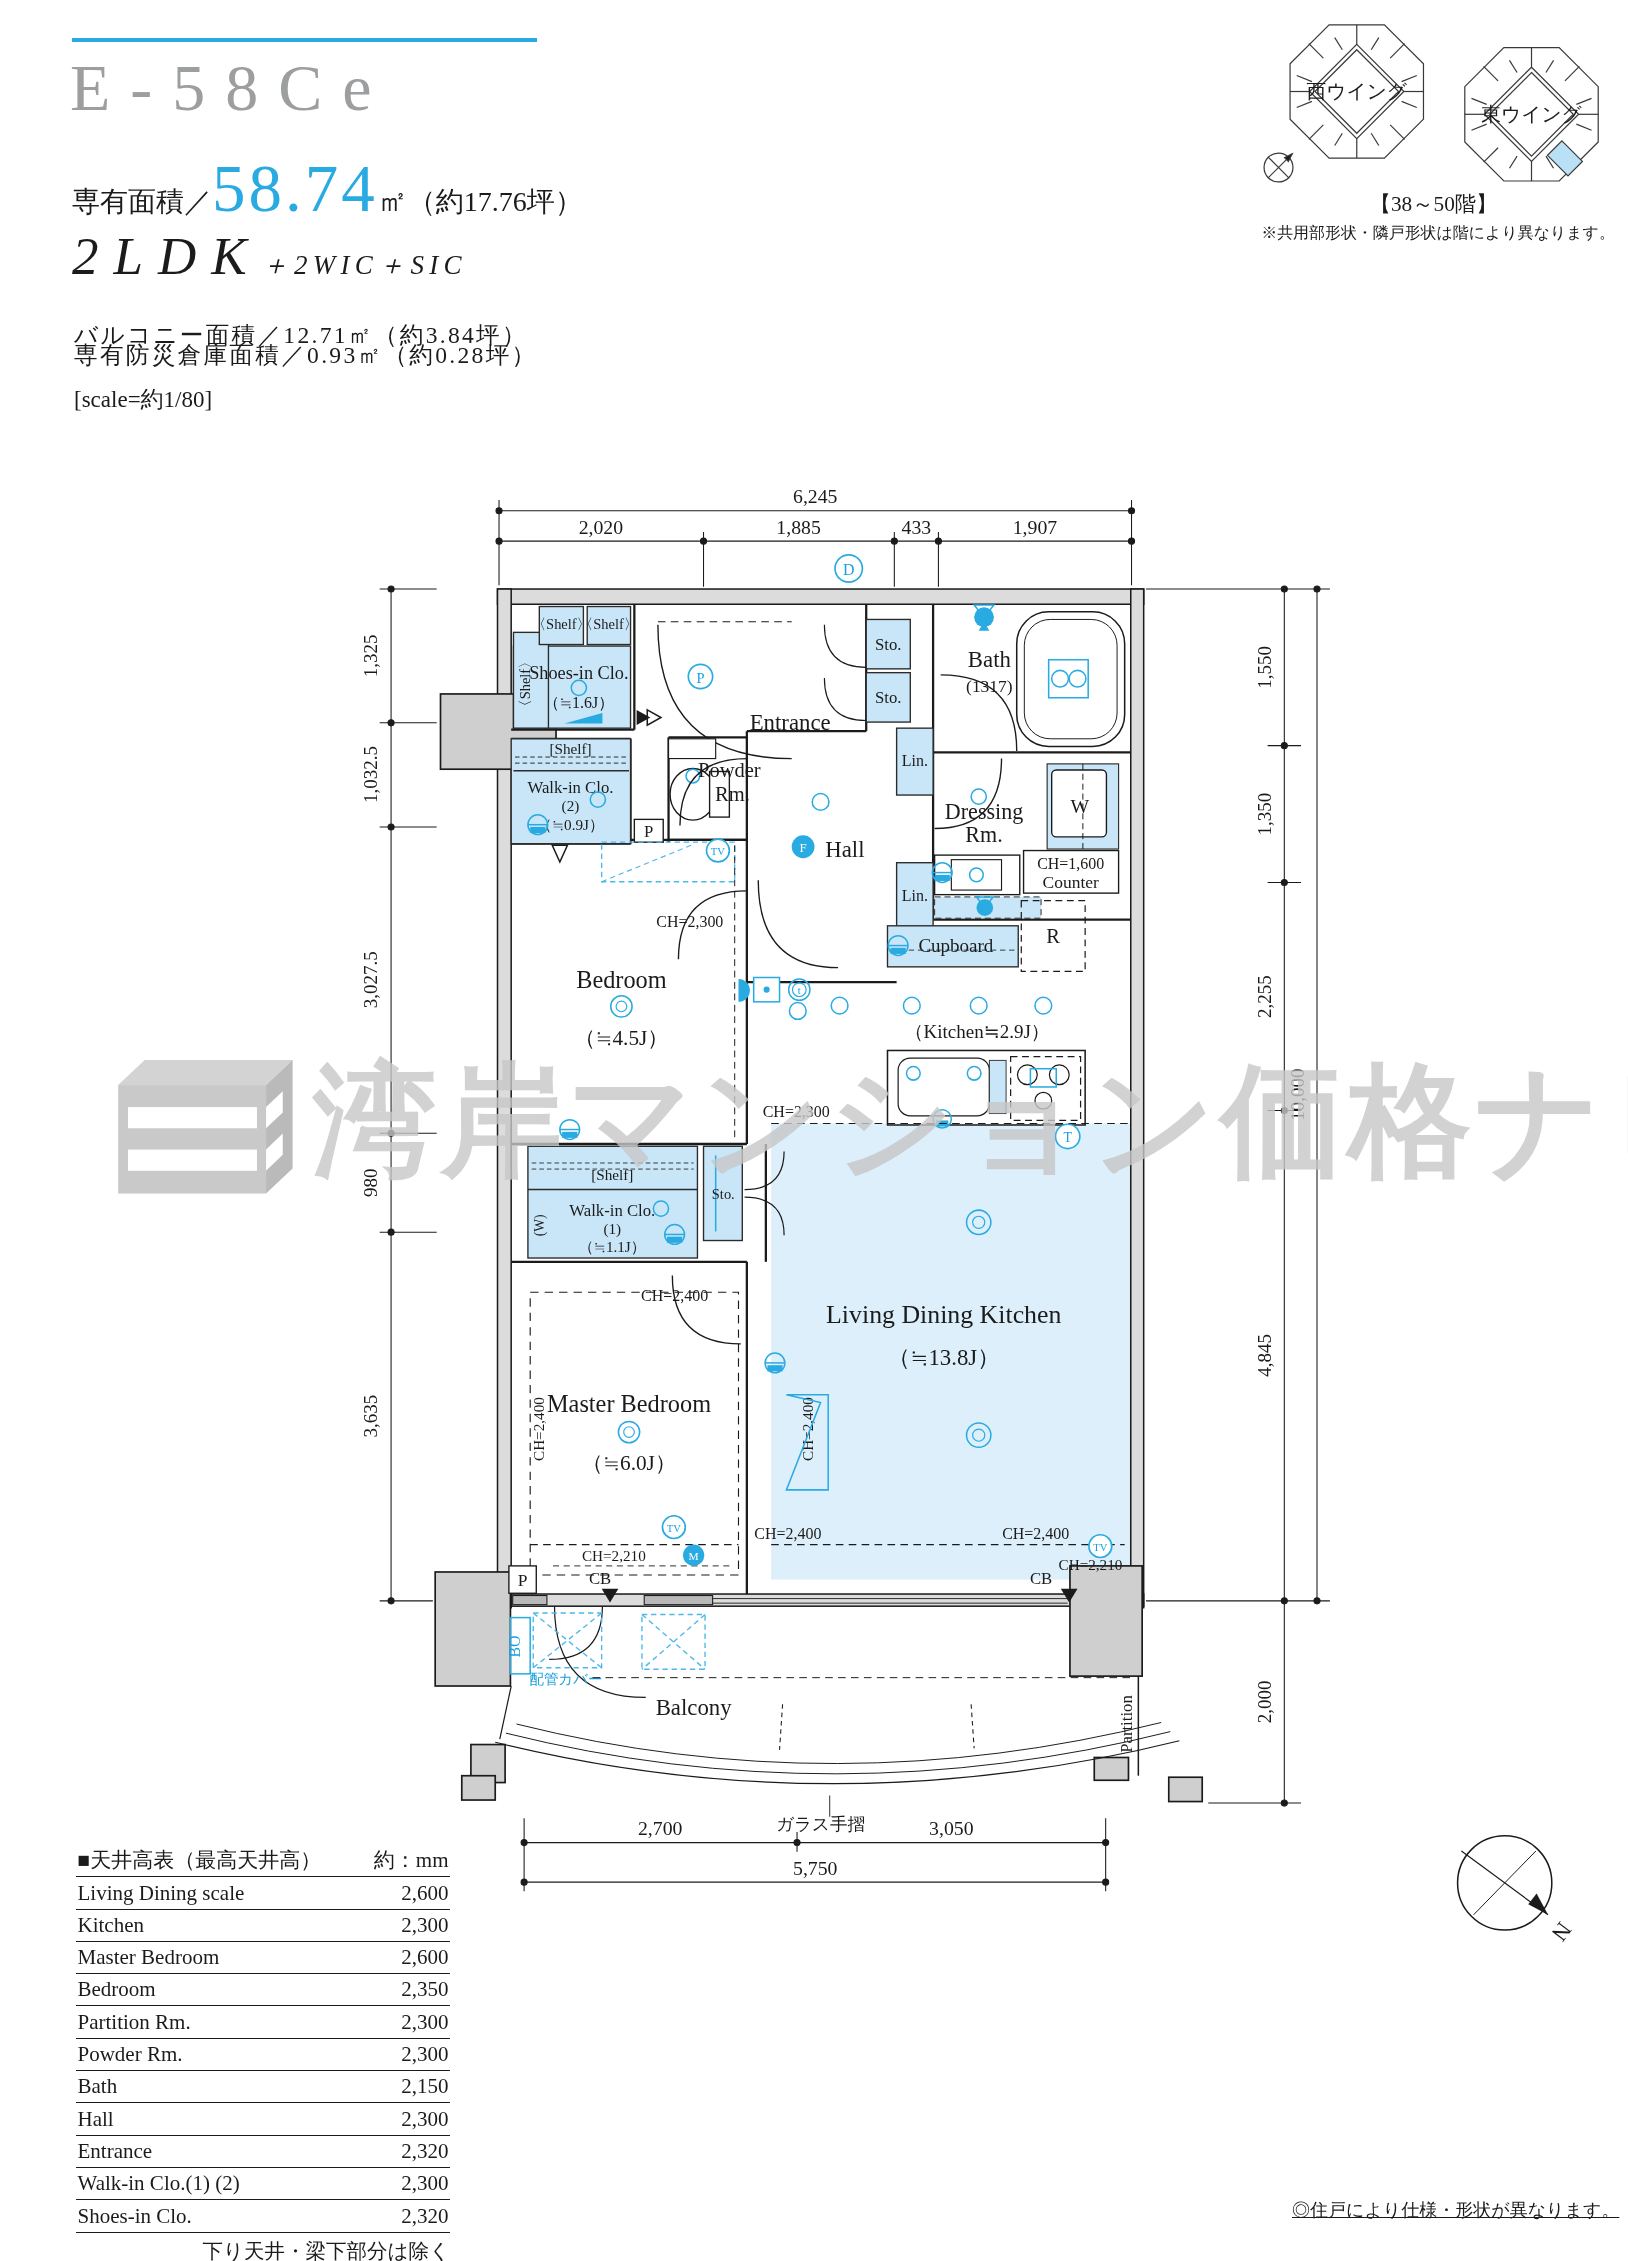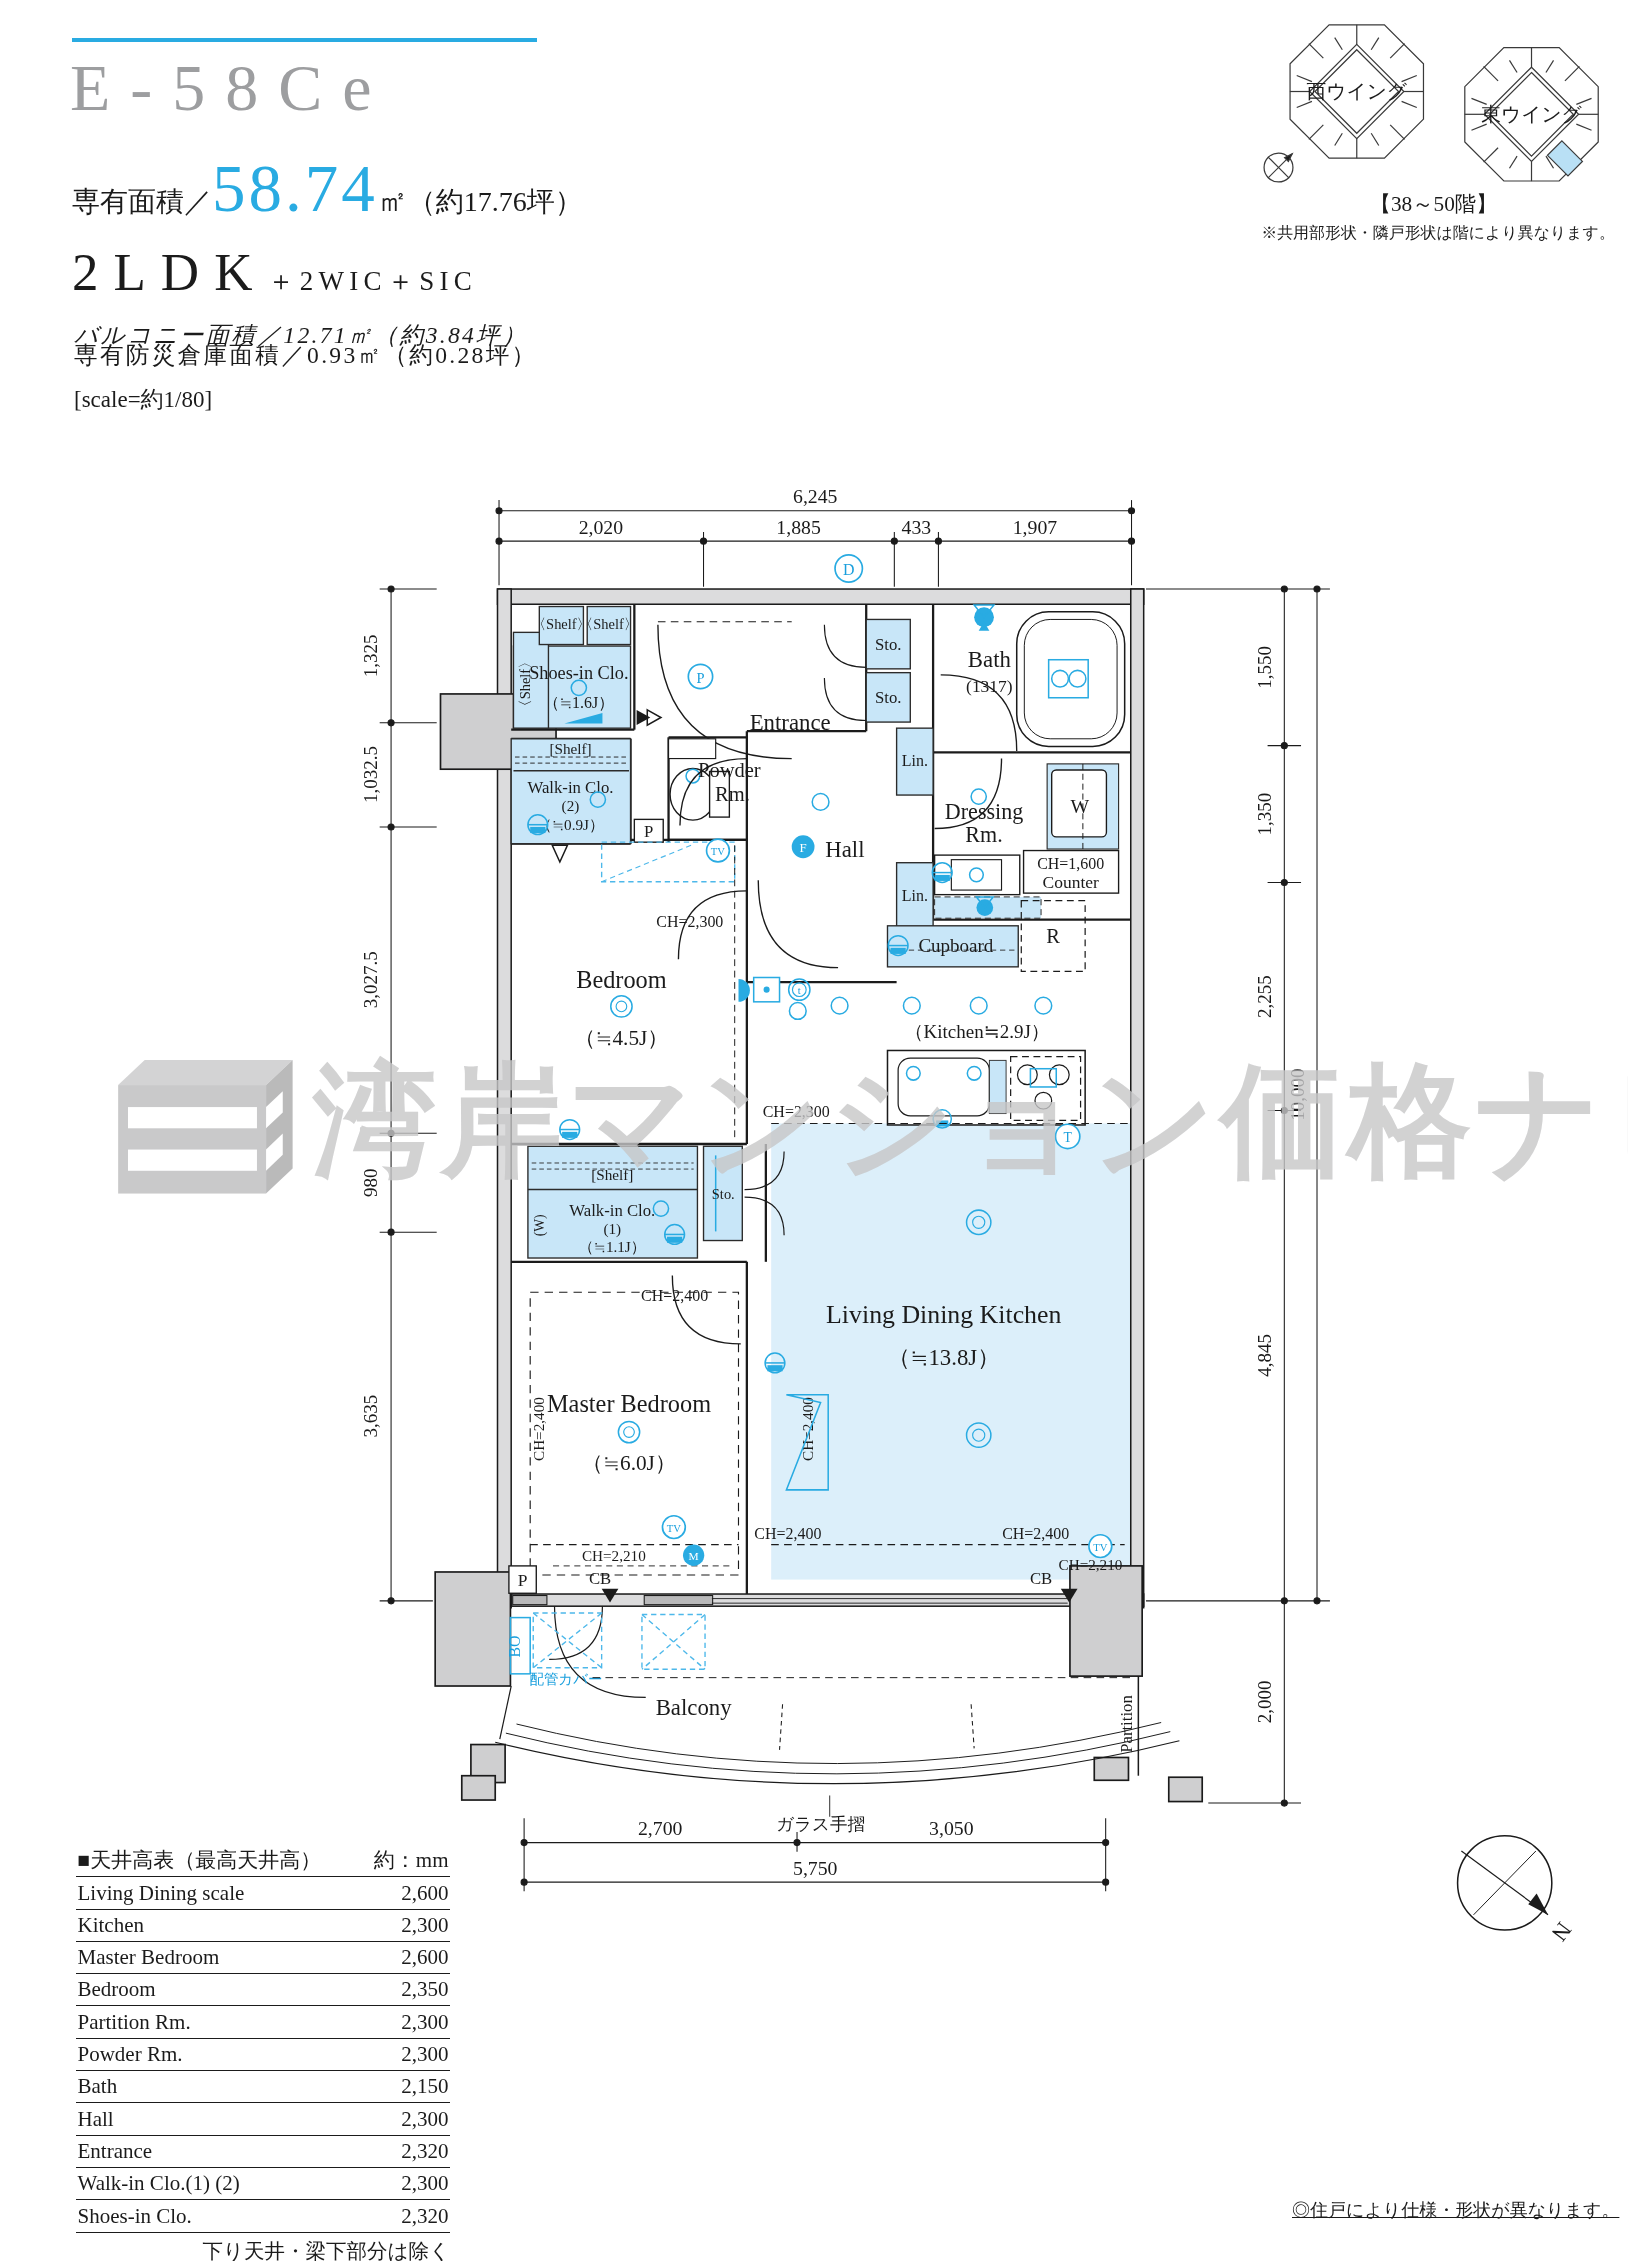--- a/index.html
+++ b/index.html
@@ -7,24 +7,24 @@
         font-family:"Liberation Serif",serif;color:#1b1b1b;}
   .abs{position:absolute;}
   
   .rule{position:absolute;left:72px;top:38px;width:465px;height:3.8px;background:#29abe2;}
   .unit-code{position:absolute;left:70px;top:50px;font-size:66px;letter-spacing:20px;color:#9d9ea0;font-weight:400;}
   .area-line{position:absolute;left:72px;top:150px;white-space:nowrap;}
   .area-line .pre{font-size:28px;}
   .area-line .val{font-size:67px;color:#29abe2;letter-spacing:3px;}
   .area-line .unit{font-size:30px;}
   .area-line .tsubo{font-size:28px;}
-  .ldk-line{position:absolute;left:72px;top:242px;white-space:nowrap;}
+  .ldk-line{position:absolute;left:72px;top:226px;white-space:nowrap;font-style:italic;}
   .ldk-line .big{font-size:53px;letter-spacing:15px;}
   .ldk-line .suf{font-size:27px;letter-spacing:5.3px;}
-  .sub1{position:absolute;left:74px;top:319px;font-size:23.6px;letter-spacing:2.3px;font-style:italic;}
+  .sub1{position:absolute;left:74px;top:319px;font-size:23.6px;letter-spacing:2.3px;}
   .sub2{position:absolute;left:74px;top:339px;font-size:23.6px;letter-spacing:2.3px;}
   .scale-note{position:absolute;left:74px;top:384px;font-size:23px;}
   
   .wm{position:absolute;left:0;top:0;width:1628px;height:2261px;z-index:40;pointer-events:none;opacity:.8;}
   .wm-text{position:absolute;left:313px;top:1040px;font-family:"DejaVu Sans",sans-serif;font-weight:bold;
            font-size:123px;letter-spacing:4.6px;color:#c7c7c8;white-space:nowrap;}
   
   .ch-table{position:absolute;left:76px;top:1845px;width:374px;font-size:21px;z-index:45;}
   .ch-table .tr{display:flex;justify-content:space-between;border-bottom:1.5px solid #1b1b1b;
                 padding:2.3px 1.5px 3px 1.5px;line-height:26px;text-align:center;}

